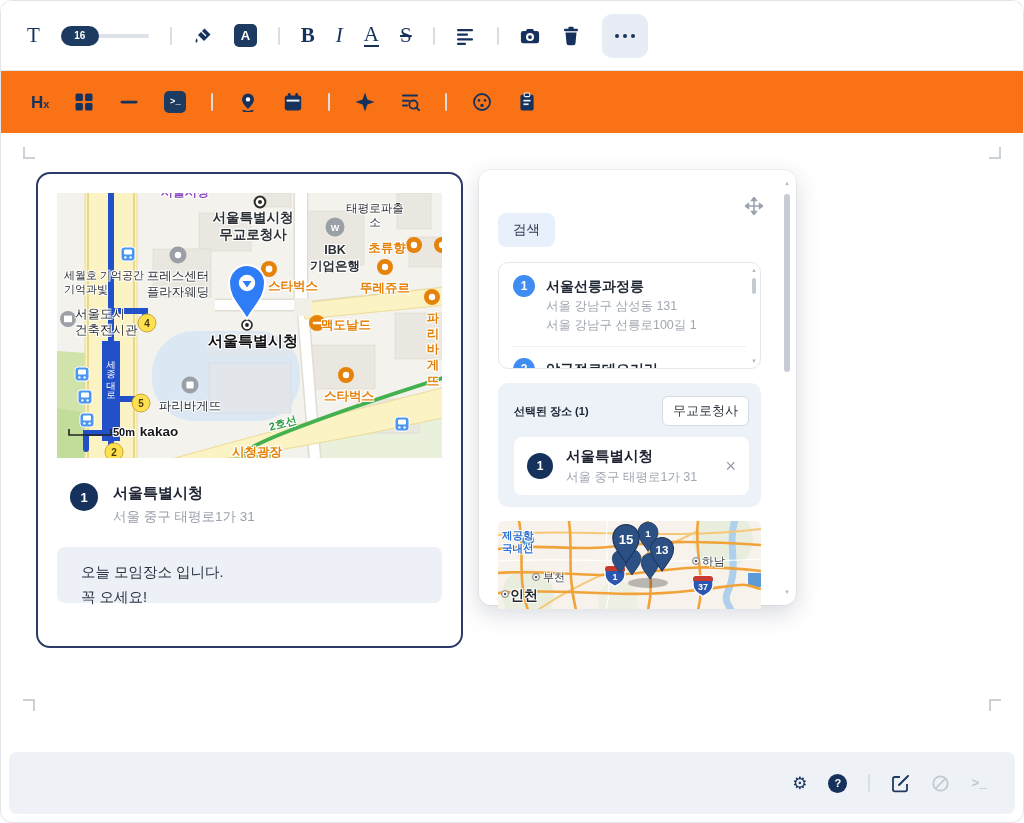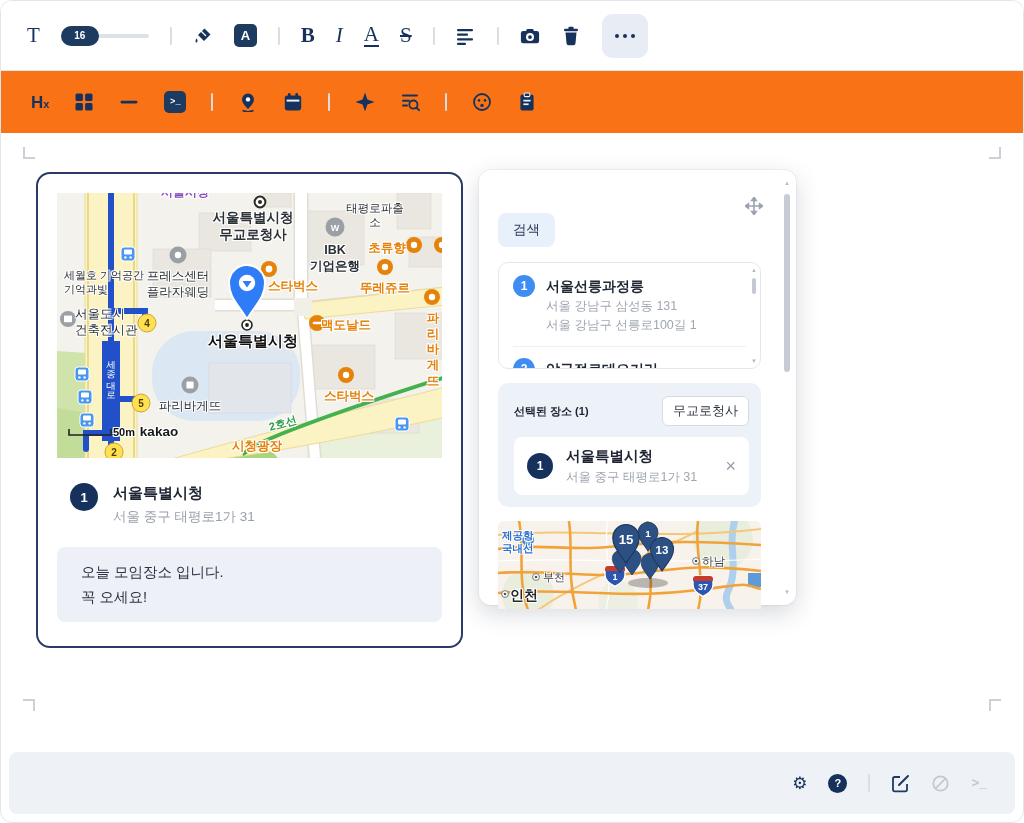--- a/index.html
+++ b/index.html
@@ -42,21 +42,21 @@
   .mlabel{position:absolute;transform:translateX(-50%);white-space:pre-line;text-align:center;line-height:1.25;
           color:#2b2f36;font-size:12px;z-index:3;
           text-shadow:-1px -1px 0 #fff,1px -1px 0 #fff,-1px 1px 0 #fff,1px 1px 0 #fff,0 1px 0 #fff,0 -1px 0 #fff;}
   .mlabel.left{transform:none;text-align:left;}
   .mlabel.vert{writing-mode:vertical-rl;transform:translateX(-50%);letter-spacing:1px;text-shadow:none;}
   .place-row{display:flex;gap:15px;margin:25px 24px 0 32px;align-items:flex-start;}
   .badge-navy{flex:none;width:28px;height:28px;border-radius:50%;background:#16325c;color:#fff;font-size:13px;
               font-weight:bold;display:flex;align-items:center;justify-content:center;}
   .p-name{font-size:15px;font-weight:bold;color:#1d2330;line-height:20px;}
   .p-addr{font-size:13.5px;color:#9aa1ac;margin-top:5px;}
-  .note-box{margin:21px 19px 0;height:75px;background:#edf1f7;border-radius:8px;padding:13px 24px;box-sizing:border-box;
+  .note-box{margin:21px 19px 0;height:56px;background:#edf1f7;border-radius:8px;padding:13px 24px;box-sizing:border-box;
             font-size:14.5px;color:#2a3342;line-height:25px;white-space:pre-line;}
   
   .widget{position:absolute;left:478px;top:37px;width:317px;height:435px;background:#fff;border-radius:12px;
           box-shadow:0 8px 24px rgba(25,39,64,.18),0 0 0 1px rgba(25,39,64,.05);box-sizing:border-box;
           padding:20px 35px 0 19px;}
   .w-title{font-size:17px;font-weight:bold;color:#14191f;}
   .w-move{position:absolute;left:266px;top:27px;}
   .w-search{display:flex;gap:13px;margin-top:23px;}
   .w-input{width:193px;height:34px;box-sizing:border-box;border:1px solid #d8dde4;border-radius:8px;padding:0 12px;
            font-size:14px;color:#20262e;font-family:inherit;outline:none;background:#fff;}
@@ -384,21 +384,21 @@
             <div class="mlabel" style="left: 376px; top: 118px; color: rgb(229, 130, 10); font-size: 12.5px; font-weight: 700;">파리바게뜨</div>
             <div class="mlabel" style="left: 289px; top: 125px; color: rgb(229, 130, 10); font-size: 12.5px; font-weight: 700;">맥도날드</div>
             <div class="mlabel left" style="left: 7px; top: 76px; font-size: 11px;">세월호 기억공간
 기억과빛</div>
             <div class="mlabel left" style="left: 18px; top: 114px; font-size: 12.5px;">서울도시
 건축전시관</div>
             <div class="mlabel" style="left: 196px; top: 139px; color: rgb(17, 17, 17); font-size: 15px; font-weight: 700;">서울특별시청</div>
             <div class="mlabel" style="left: 133px; top: 206px; font-size: 12.5px;">파리바게뜨</div>
             <div class="mlabel" style="left: 292px; top: 196px; color: rgb(229, 130, 10); font-size: 12.5px; font-weight: 700;">스타벅스</div>
             <div class="mlabel" style="left: 226px; top: 224px; color: rgb(47, 158, 68); font-size: 11px; font-weight: 700; transform: translateX(-50%) rotate(-16deg);">2호선</div>
-            <div class="mlabel" style="left: 200px; top: 246px; color: rgb(229, 130, 10); font-size: 12.5px; font-weight: 700;">시청광장</div>
+            <div class="mlabel" style="left: 200px; top: 252px; color: rgb(229, 130, 10); font-size: 12.5px; font-weight: 700;">시청광장</div>
             <div class="mlabel" style="left: 67px; top: 233px; color: rgb(17, 17, 17); font-size: 11px; font-weight: 700;">50m</div>
             <div class="mlabel" style="left: 102px; top: 231px; color: rgb(23, 24, 26); font-size: 13.5px; font-weight: 700;">kakao</div>
             <div class="mlabel vert" style="left: 54px; top: 160px; color: rgb(255, 255, 255); font-size: 9.5px;">세종대로</div>
           </div>
       </div>
 
       <div class="place-row">
         <span class="badge-navy">1</span>
         <span>
           <div class="p-name">서울특별시청</div>

